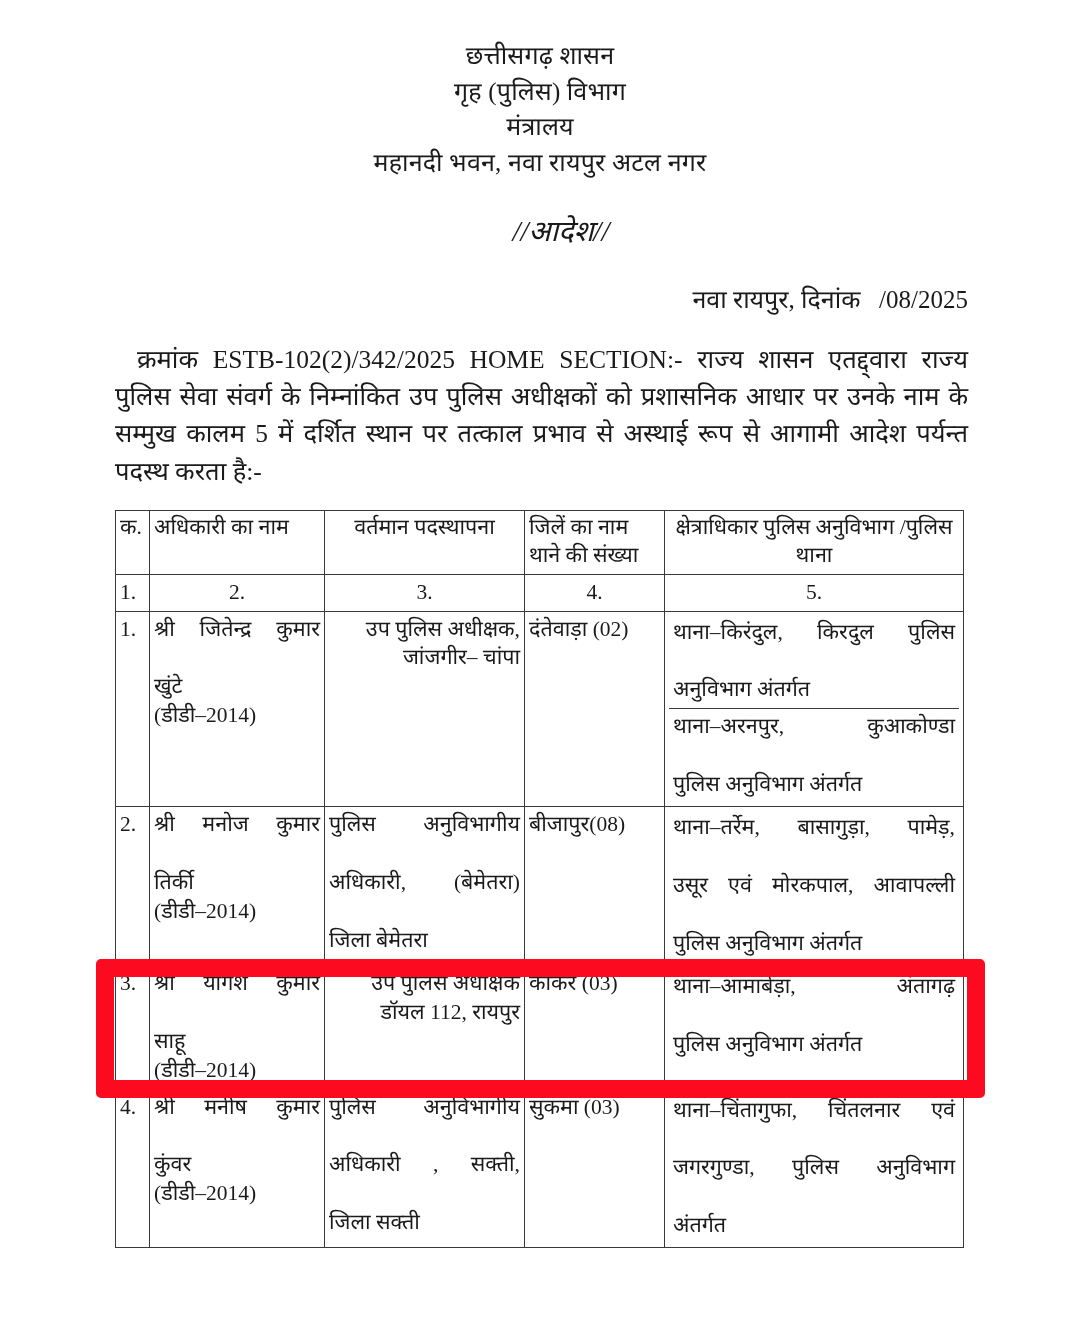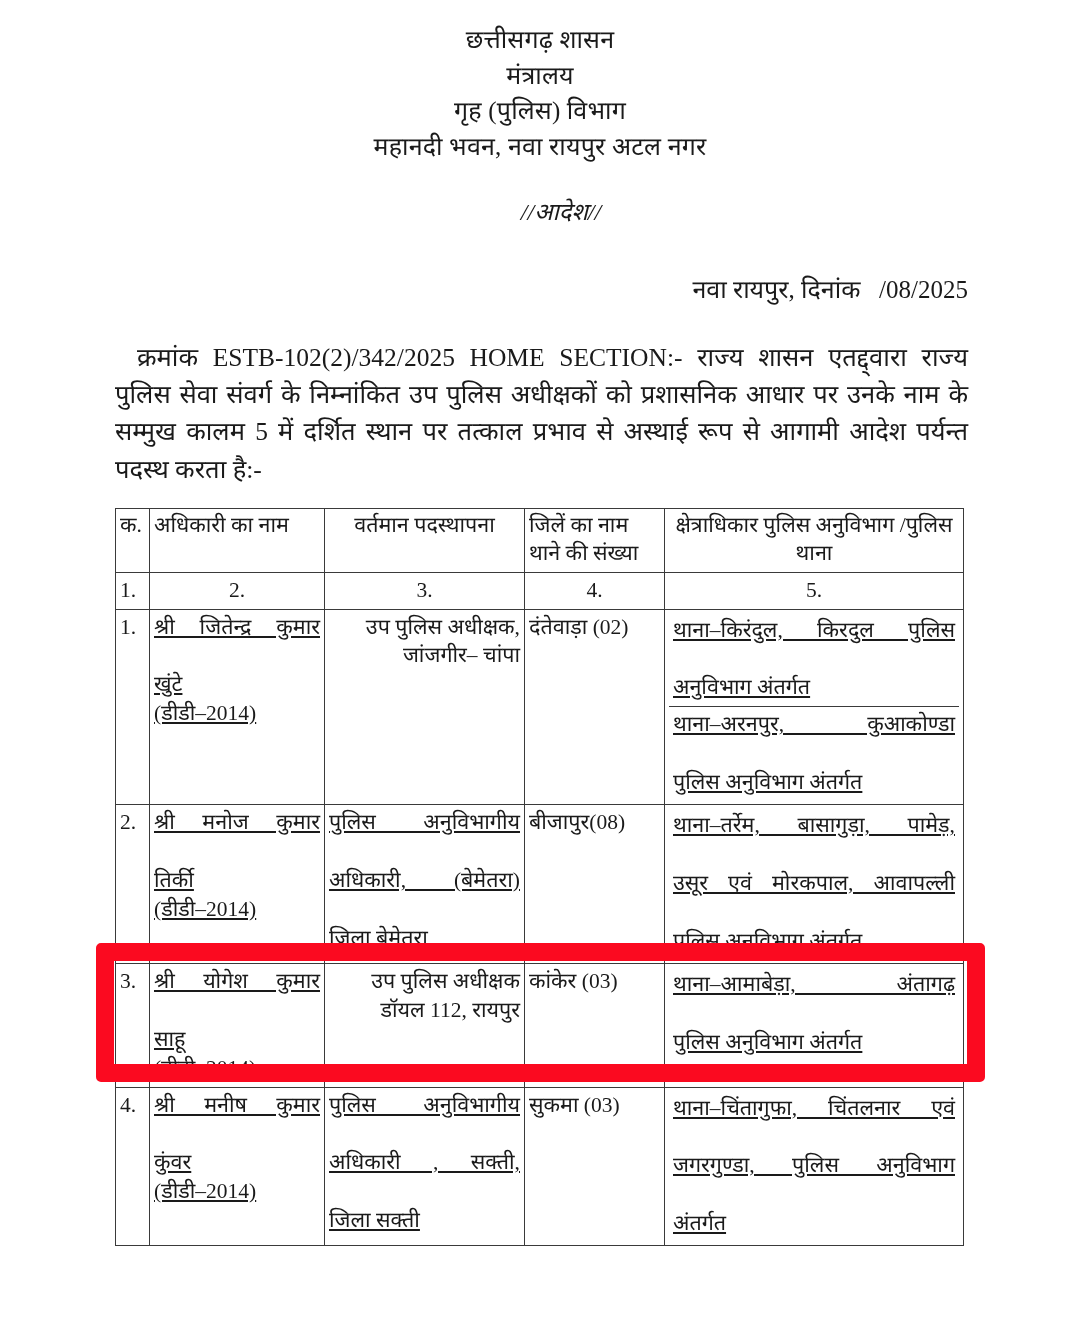--- a/index.html
+++ b/index.html
@@ -21,44 +21,45 @@
     width: 1080px;
     height: 1330px;
     box-sizing: border-box;
   }
 
   
   .letterhead {
     text-align: center;
     padding-top: 22px;
     line-height: 1.42;
+    margin-top: 16px;
   }
   .letterhead div {
     font-size: 25px;
     letter-spacing: 0.2px;
   }
   .order-mark {
     text-align: center;
-    font-size: 24px;
+    font-size: 29px;
     margin-top: 30px;
     font-style: italic;
     padding-left: 42px;
   }
 
   .date-line {
     text-align: right;
     font-size: 25px;
-    margin-top: 44px;
+    margin-top: 32px;
     padding-right: 112px;
     white-space: pre;
   }
 
   
   .preamble {
-    margin: 34px 112px 0 115px;
+    margin: 26px 112px 0 115px;
     font-size: 25.5px;
     line-height: 1.46;
     text-align: justify;
     text-justify: inter-word;
     text-indent: 22px;
   }
 
   
   .table-wrap {
     margin: 20px 0 0 115px;
@@ -96,21 +97,20 @@
     padding: 3px 2px 5px 2px;
   }
   td.numrow.sn { text-align: left; padding-left: 4px; }
 
   td.sn { text-align: left; white-space: nowrap; }
 
   
   .just {
     text-align: justify;
     text-justify: inter-word;
-    text-decoration: underline;
   }
   .just > span.line {
     display: block;
     text-align: justify;
   }
   .just > span.line::after {
     content: "";
     display: inline-block;
     width: 100%;
   }
@@ -147,22 +147,22 @@
     z-index: 5;
   }
 </style>
 </head>
 <body>
 
 <div class="page">
 
   <div class="letterhead">
     <div>छत्तीसगढ़ शासन</div>
+    <div>गृह (पुलिस) विभाग</div>
     <div>मंत्रालय</div>
-    <div>गृह (पुलिस) विभाग</div>
     <div>महानदी भवन, नवा रायपुर अटल नगर</div>
   </div>
 
   <div class="order-mark">//आदेश//</div>
 
   <div class="date-line">नवा रायपुर, दिनांक   /08/2025</div>
 
   <p class="preamble">क्रमांक ESTB-102(2)/342/2025 HOME SECTION:- राज्य शासन एतद्द्वारा राज्य पुलिस सेवा संवर्ग के निम्नांकित उप पुलिस अधीक्षकों को प्रशासनिक आधार पर उनके नाम के सम्मुख कालम 5 में दर्शित स्थान पर तत्काल प्रभाव से अस्थाई रूप से आगामी आदेश पर्यन्त पदस्थ करता है:-</p>
 
   <div class="table-wrap">

